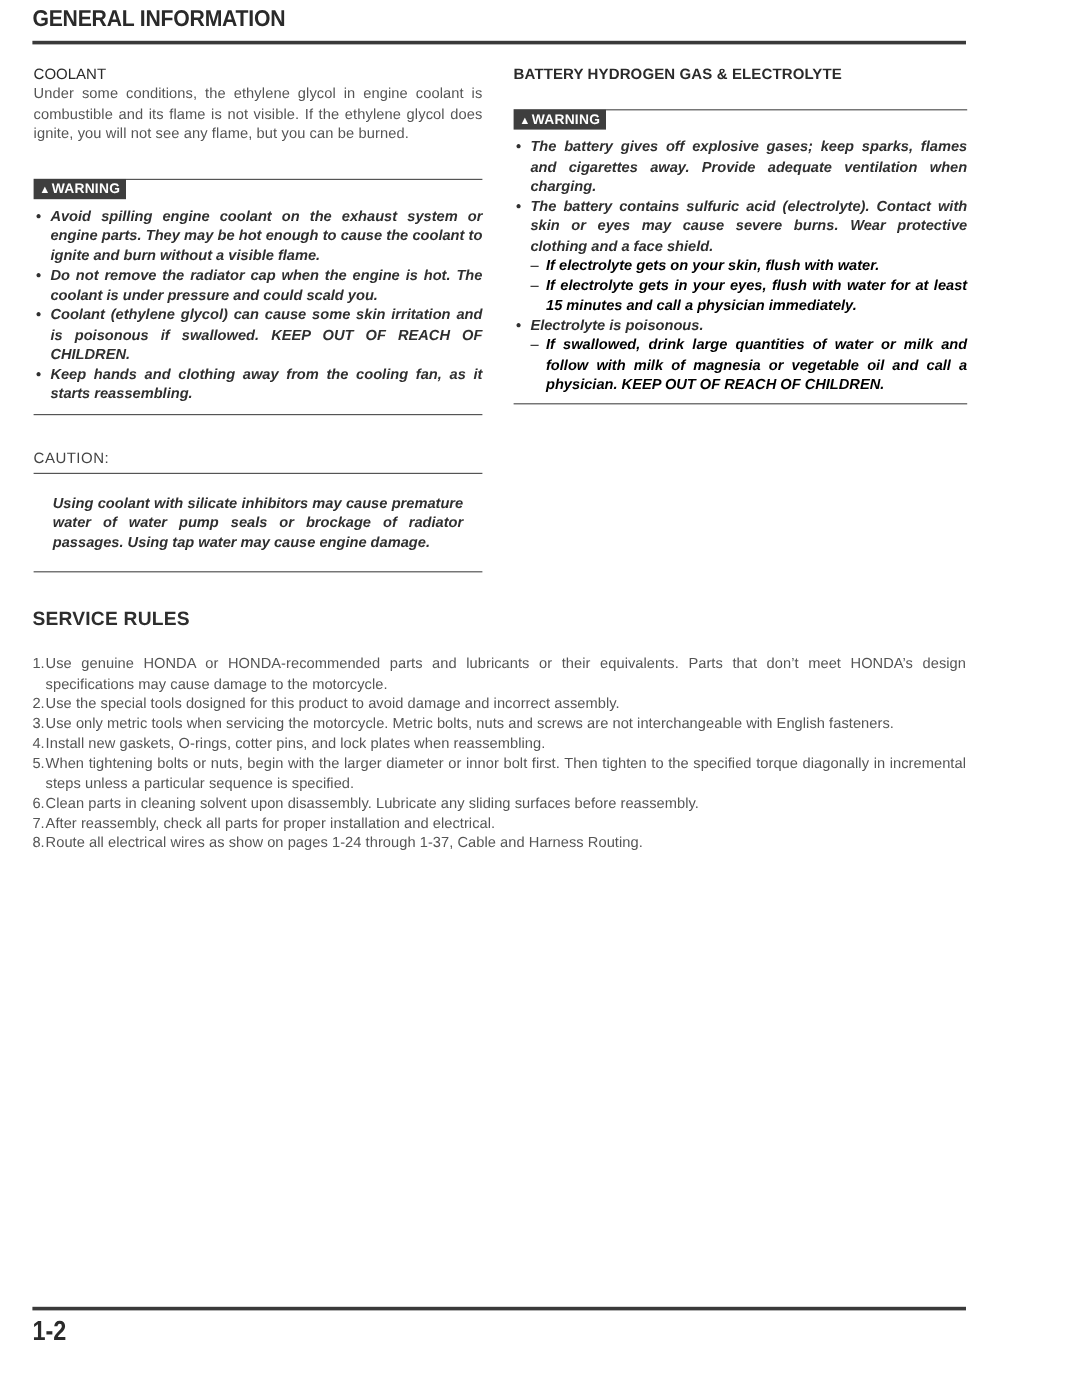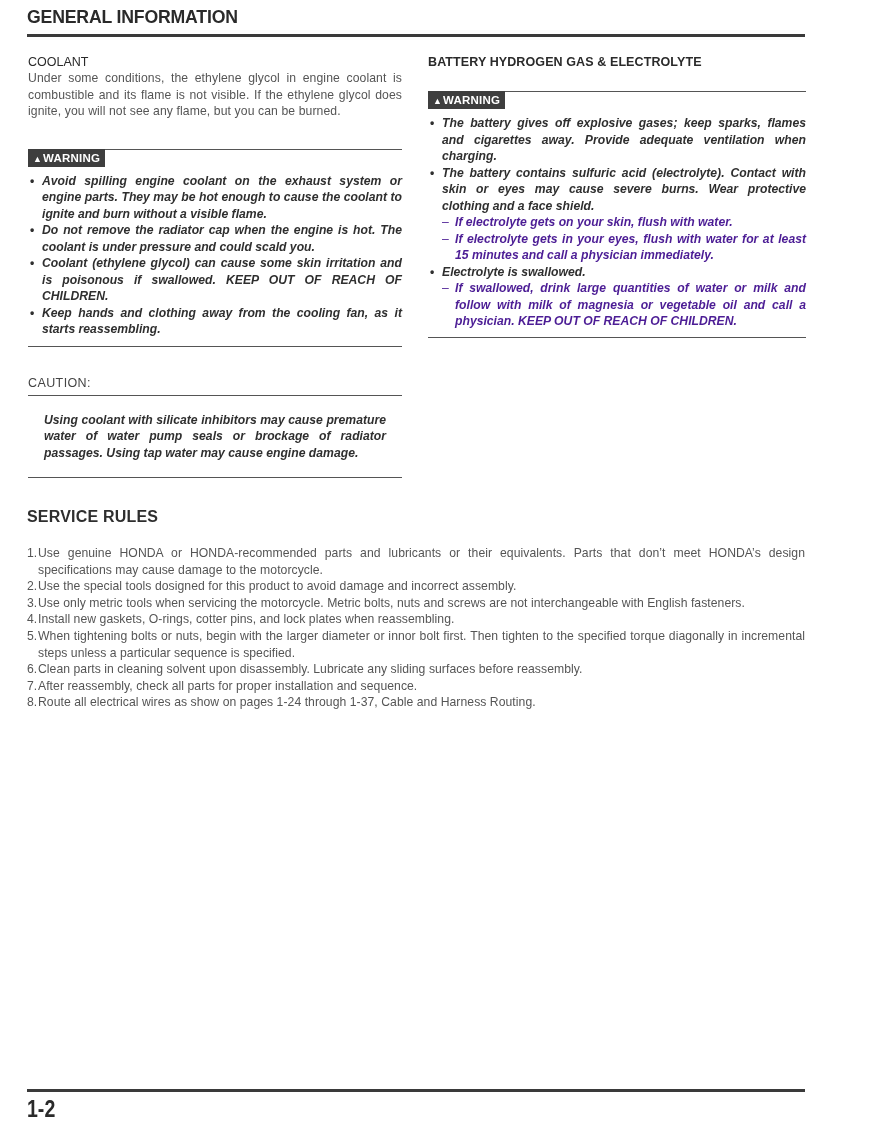--- a/index.html
+++ b/index.html
@@ -37,21 +37,21 @@
   ul.warn-list > li {
     position: relative; padding-left: 14px; font-size: 12.2px; line-height: 16.5px;
     font-style: italic; font-weight: bold; color: #2f2f2f; text-align: justify;
   }
   ul.warn-list > li::before {
     content: "\2022"; position: absolute; left: 2px; top: 0; font-style: normal;
   }
   ul.sub-list { list-style: none; margin: 0; padding: 0; }
   ul.sub-list > li {
     position: relative; padding-left: 13px; font-size: 12.2px; line-height: 16.5px;
-    font-weight: bold; color: #4c1d95; text-align: justify;
+    font-weight: bold; color: #000000; text-align: justify;
   }
   ul.sub-list > li::before {
     content: "\2013"; position: absolute; left: 0; top: 0; font-style: normal; font-weight: normal;
   }
   .block-rule { height: 1px; background: #555555; }
 
   .caution-text {
     font-size: 12.2px; line-height: 16.5px; font-style: italic; font-weight: bold;
     color: #2f2f2f; text-align: justify; margin: 16px;
   }
@@ -114,35 +114,35 @@
       <span>The battery gives off explosive gases; keep sparks, flames and cigarettes away. Provide adequate ventilation when charging.</span>
     </li>
     <li>
       <span>The battery contains sulfuric acid (electrolyte). Contact with skin or eyes may cause severe burns. Wear protective clothing and a face shield.</span>
       <ul class="sub-list">
         <li>If electrolyte gets on your skin, flush with water.</li>
         <li>If electrolyte gets in your eyes, flush with water for at least 15 minutes and call a physician immediately.</li>
       </ul>
     </li>
     <li>
-      <span>Electrolyte is swallowed.</span>
+      <span>Electrolyte is poisonous.</span>
       <ul class="sub-list">
         <li>If swallowed, drink large quantities of water or milk and follow with milk of magnesia or vegetable oil and call a physician. KEEP OUT OF REACH OF CHILDREN.</li>
       </ul>
     </li>
   </ul>
   <div class="block-rule" style="margin-top:7px"></div>
 </div>
 
 <div class="abs sr-title">SERVICE RULES</div>
 <ol class="rules">
   <li><span class="num">1.</span><span>Use genuine HONDA or HONDA-recommended parts and lubricants or their equivalents. Parts that don’t meet HONDA’s design specifications may cause damage to the motorcycle.</span></li>
   <li><span class="num">2.</span><span>Use the special tools dosigned for this product to avoid damage and incorrect assembly.</span></li>
   <li><span class="num">3.</span><span>Use only metric tools when servicing the motorcycle. Metric bolts, nuts and screws are not interchangeable with English fasteners.</span></li>
   <li><span class="num">4.</span><span>Install new gaskets, O-rings, cotter pins, and lock plates when reassembling.</span></li>
   <li><span class="num">5.</span><span>When tightening bolts or nuts, begin with the larger diameter or innor bolt first. Then tighten to the specified torque diagonally in incremental steps unless a particular sequence is specified.</span></li>
   <li><span class="num">6.</span><span>Clean parts in cleaning solvent upon disassembly. Lubricate any sliding surfaces before reassembly.</span></li>
-  <li><span class="num">7.</span><span>After reassembly, check all parts for proper installation and sequence.</span></li>
+  <li><span class="num">7.</span><span>After reassembly, check all parts for proper installation and electrical.</span></li>
   <li><span class="num">8.</span><span>Route all electrical wires as show on pages 1-24 through 1-37, Cable and Harness Routing.</span></li>
 </ol>
 
 <div class="abs footer-rule"></div>
 <div class="abs page-num">1-2</div>
 
 </body></html>

